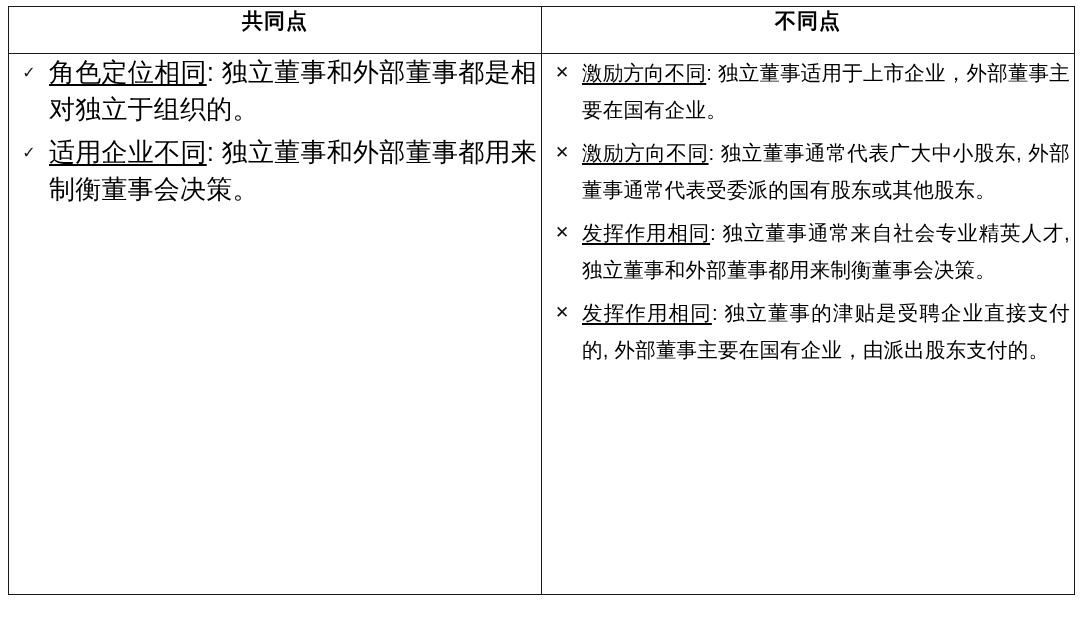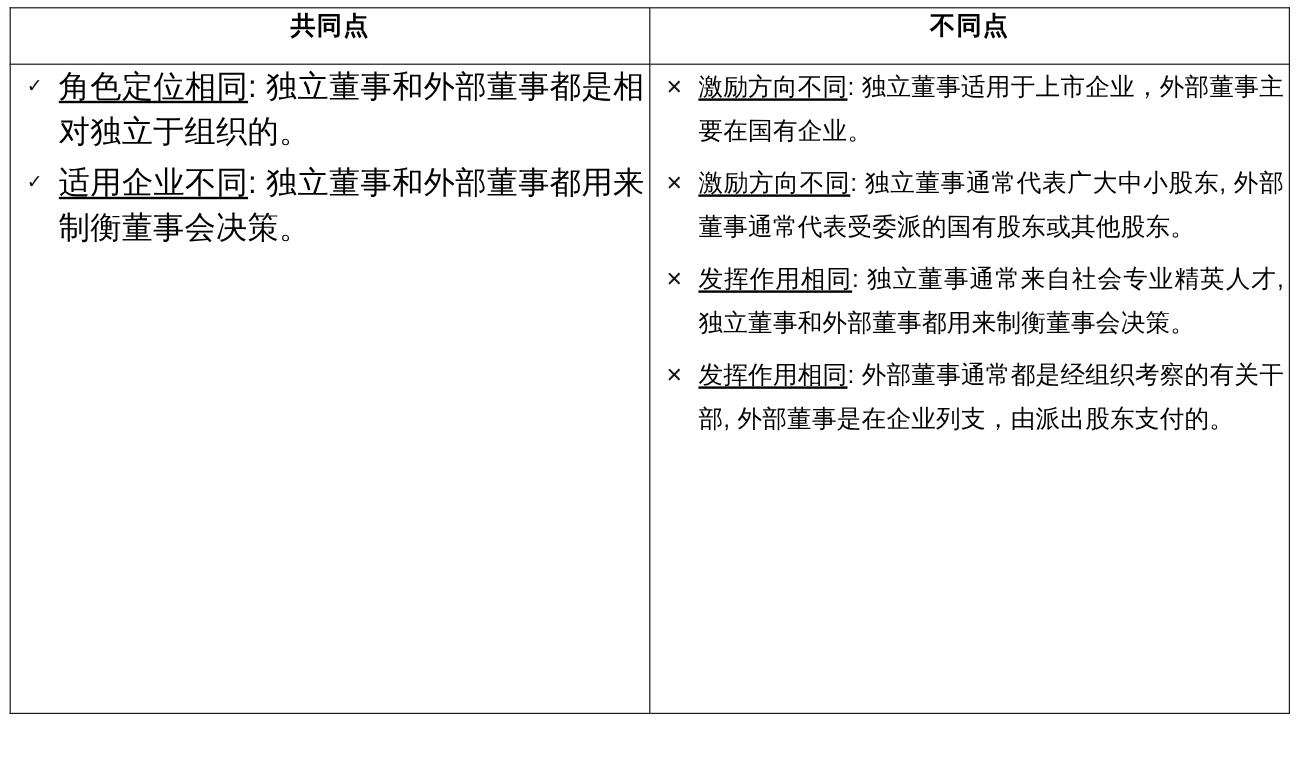--- a/index.html
+++ b/index.html
@@ -116,20 +116,20 @@
             <li>
               <span class="marker cross">✕</span>
               <span class="itemtext"><span class="lead">激励方向不同</span><span>: 独立董事通常代表广大中小股东, 外部董事通常代表受委派的国有股东或其他股东。</span></span>
             </li>
             <li>
               <span class="marker cross">✕</span>
               <span class="itemtext"><span class="lead">发挥作用相同</span><span>: 独立董事通常来自社会专业精英人才, 独立董事和外部董事都用来制衡董事会决策。</span></span>
             </li>
             <li>
               <span class="marker cross">✕</span>
-              <span class="itemtext"><span class="lead">发挥作用相同</span><span>: 外部董事通常都是经组织考察的有关干部, 外部董事是在企业列支，由派出股东支付的。</span></span>
+              <span class="itemtext"><span class="lead">发挥作用相同</span><span>: 独立董事的津贴是受聘企业直接支付的, 外部董事主要在国有企业，由派出股东支付的。</span></span>
             </li>
           </ul>
         </td>
       </tr>
     </tbody>
   </table>
 </div>
 
 </body></html>

